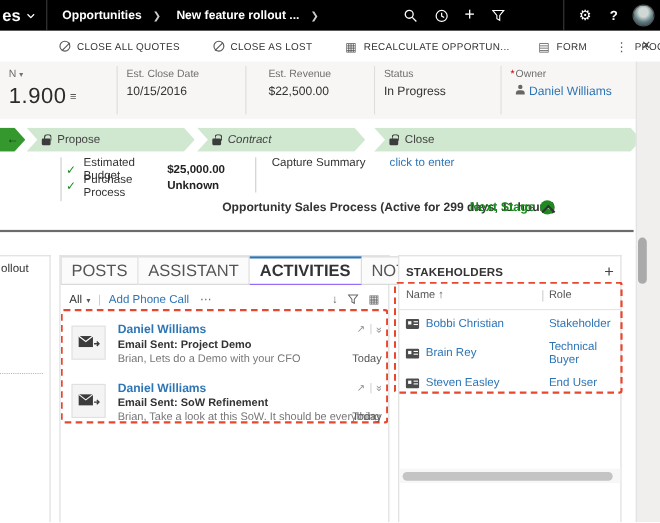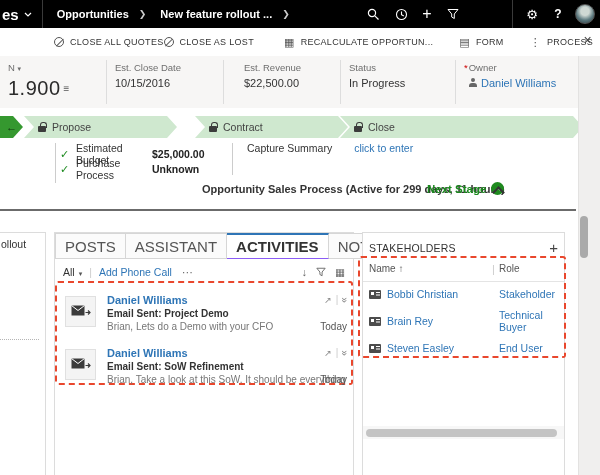--- a/index.html
+++ b/index.html
@@ -101,21 +101,21 @@
   .act-name { font-size:11px; font-weight:bold; color:#2e75b6; }
   .act-subj { font-size:10px; font-weight:bold; color:#333; margin-top:2px; }
   .act-prev { font-size:10px; color:#777; margin-top:2px; padding-right:34px; white-space:nowrap; overflow:hidden; }
   .act-date { position:absolute; right:0; top:27px; font-size:10px; color:#555; }
   .act-corner { position:absolute; right:0; top:0; display:flex; align-items:center; gap:4px; color:#888; font-size:9px; }
   .act-corner .bar { color:#ccc; font-size:10px; }
   .dbl-chev { display:inline-block; transform:rotate(90deg); font-size:10px; letter-spacing:-1px; }
 
   .stake-card { left:362px; top:232px; width:203px; height:243px; }
   .stake-head { position:absolute; left:6px; top:6px; right:6px; display:flex; justify-content:space-between; align-items:center; }
-  .stake-title { font-size:10.5px; font-weight:normal; color:#333; letter-spacing:.2px; }
+  .stake-title { font-size:10.5px; font-weight:bold; color:#333; letter-spacing:.2px; }
   .stake-add { font-size:15px; color:#444; font-weight:normal; }
   .stake-dash { left:-5px; top:23px; width:208px; height:102px; }
   .srow { position:absolute; left:6px; right:8px; display:flex; align-items:center; font-size:10.5px; }
   .srow .rolecol { position:absolute; left:130px; }
   .col-head { font-size:10px; color:#555; }
   .col-div { position:absolute; left:123px; color:#ccc; font-size:11px; }
   .head-underline { position:absolute; left:0; top:48px; width:100%; border-top:1px solid #e4e4e4; }
   .card-ic { display:inline-block; position:relative; width:12px; height:9px; background:#4c4c4c; border-radius:1px; margin-right:6px; flex:none;}
   .card-ic::before { content:""; position:absolute; left:2px; top:2px; width:3px; height:3px; background:#fff; }
   .card-ic::after { content:""; position:absolute; left:7px; top:2px; width:4px; height:1px; background:#fff; box-shadow:0 2.5px 0 #fff; }
@@ -165,21 +165,21 @@
       <div class="nav-ic" style="font-size:12px; font-weight:bold;">?</div>
       <div class="avatar"></div>
     </div>
   </div>
 
   <div class="cmdbar">
     <div class="cmd" style="margin-left:54px;">
       <span class="prohibit"></span>
       <span>CLOSE ALL QUOTES</span>
     </div>
-    <div class="cmd" style="">
+    <div class="cmd" style="margin-left:30px;">
       <span class="prohibit"></span>
       <span>CLOSE AS LOST</span>
     </div>
     <div class="cmd" style="margin-left:30px;">
       <span class="cmd-ic">▦</span>
       <span>RECALCULATE OPPORTUN...</span>
     </div>
     <div class="cmd" style="margin-left:26px;">
       <span class="cmd-ic">▤</span>
       <span>FORM</span>
@@ -222,21 +222,21 @@
     </div>
   </div>
 
   <div class="chev chev-dark">
     <span>←</span>
   </div>
   <div class="chev chev-light" style="left:24px; width:153px;">
     <span class="lock"></span>
     <span>Propose</span>
   </div>
-  <div class="chev chev-light" style="left:195px; width:153px;">
+  <div class="chev chev-light" style="left:179px; width:153px;font-style:italic;">
     <span class="lock"></span>
     <span>Contract</span>
   </div>
   <div class="chev chev-light" style="left:340px; width:243px;">
     <span class="lock"></span>
     <span>Close</span>
   </div>
 
   <div class="vline" style="left:55px; top:143px; height:40px;"></div>
   <div class="vline" style="left:232px; top:143px; height:32px;"></div>

